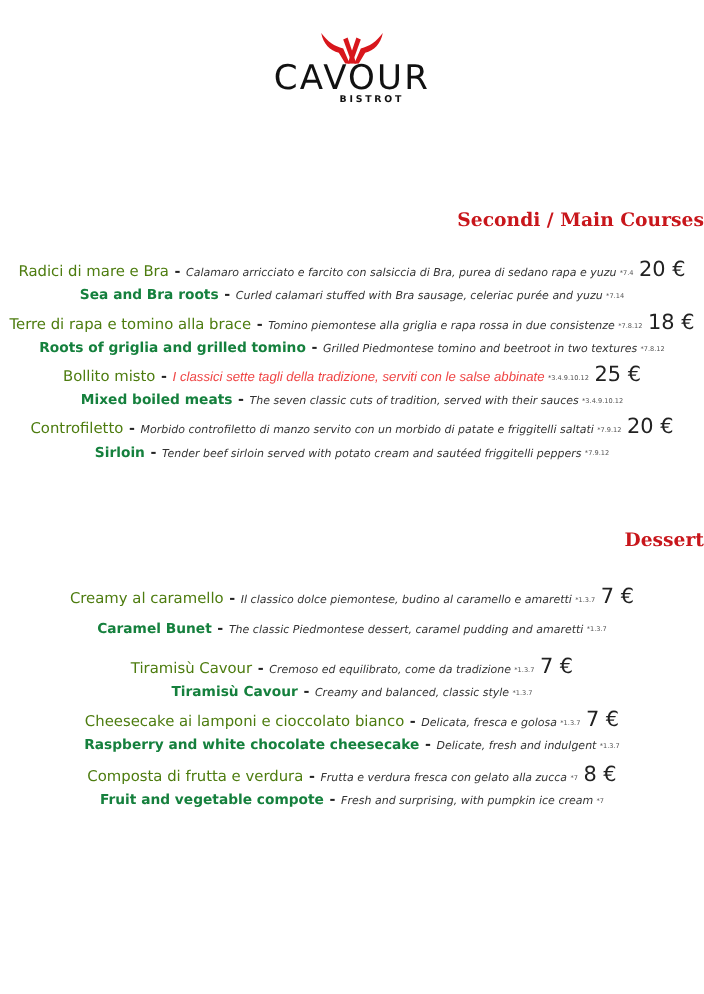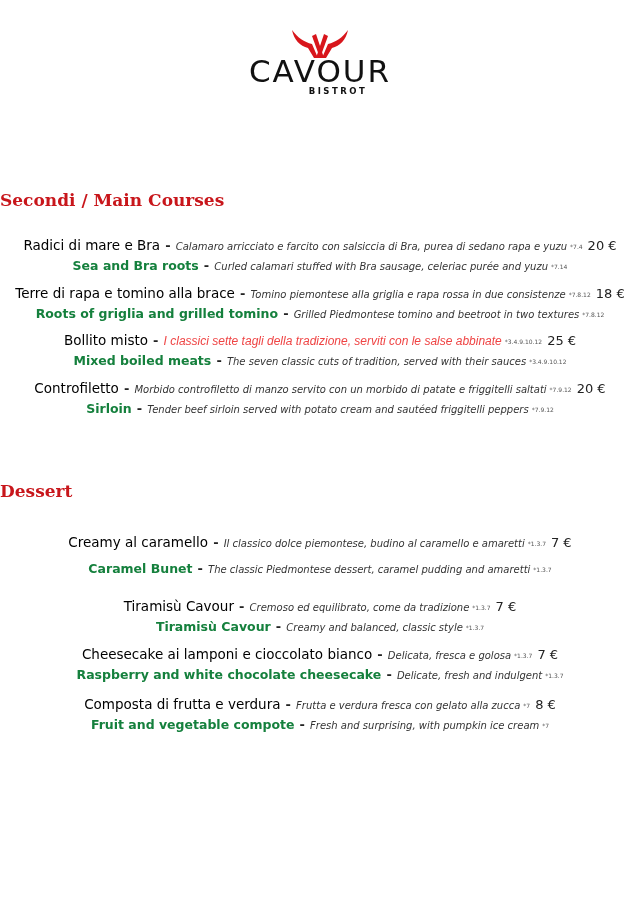--- a/index.html
+++ b/index.html
@@ -1,30 +1,30 @@
 <!DOCTYPE html>
 <html><head>
 <meta charset="utf-8">
 <style>
   html, body { margin: 0; padding: 0; background: #ffffff; }
   body { width: 640px; height: 904px; position: relative; overflow: hidden; font-family: "DejaVu Sans", sans-serif; color: #111; }
   .logo { position: absolute; top: 28px; left: 0; width: 640px; text-align: center; }
   .logo svg { display: block; margin: 0 auto; }
   .logo .name { font-family: "DejaVu Sans", sans-serif; font-size: 31px; letter-spacing: 2px; color: #111; line-height: 30px; margin-top: -2px; font-weight: normal; text-align: center; }
   .logo .sub { font-family: "DejaVu Sans", sans-serif; font-size: 8.5px; letter-spacing: 2.5px; color: #111; font-weight: bold; margin-top: 0px; padding-left: 36px; }
-  .section-title { position: absolute; left: 0; width: 640px; text-align: left; font-family: "DejaVu Serif", serif; font-weight: bold; color: #c8161b; font-size: 17px; }
+  .section-title { position: absolute; left: 0; width: 640px; text-align: right; font-family: "DejaVu Serif", serif; font-weight: bold; color: #c8161b; font-size: 17px; }
   .item { position: absolute; left: 0; width: 640px; text-align: center; }
   .line { white-space: nowrap; line-height: 18px; }
-  .it-name { color: #000000; font-size: 13.5px; font-family: "DejaVu Sans", sans-serif; }
+  .it-name { color: #4d7c0f; font-size: 13.5px; font-family: "DejaVu Sans", sans-serif; }
   .en-name { color: #15803d; font-size: 12.5px; font-weight: bold; font-family: "DejaVu Sans", sans-serif; }
   .dash { color: #222; font-size: 13px; font-weight: bold; }
   .desc { font-style: italic; font-size: 10px; color: #333; font-family: "DejaVu Sans", sans-serif; margin-top: 12px; }
   .desc-big { font-style: italic; font-size: 12px; color: #ef4444; font-family: "Liberation Sans", sans-serif; }
   .allergen { font-size: 6px; color: #555; vertical-align: 1px; margin-left: 3px; }
-  .price { font-size: 13px; color: #222; margin-left: 5px; }
+  .price { font-size: 19px; color: #222; margin-left: 5px; }
 </style>
 </head>
 <body>
 
 <div class="logo">
   <svg width="60" height="30" viewBox="0 0 60 30">
     <path d="M2 2 C4 12 10 18 18 20 L24 30 L28 30 L22 16 C14 14 8 10 2 2 Z" fill="#d8161c"></path>
     <path d="M58 2 C56 12 50 18 42 20 L36 30 L32 30 L38 16 C46 14 52 10 58 2 Z" fill="#d8161c"></path>
     <path d="M22 8 L30 30 L34 30 L26 6 Z" fill="#d8161c"></path>
     <path d="M38 8 L30 30 L26 30 L34 6 Z" fill="#d8161c"></path>

